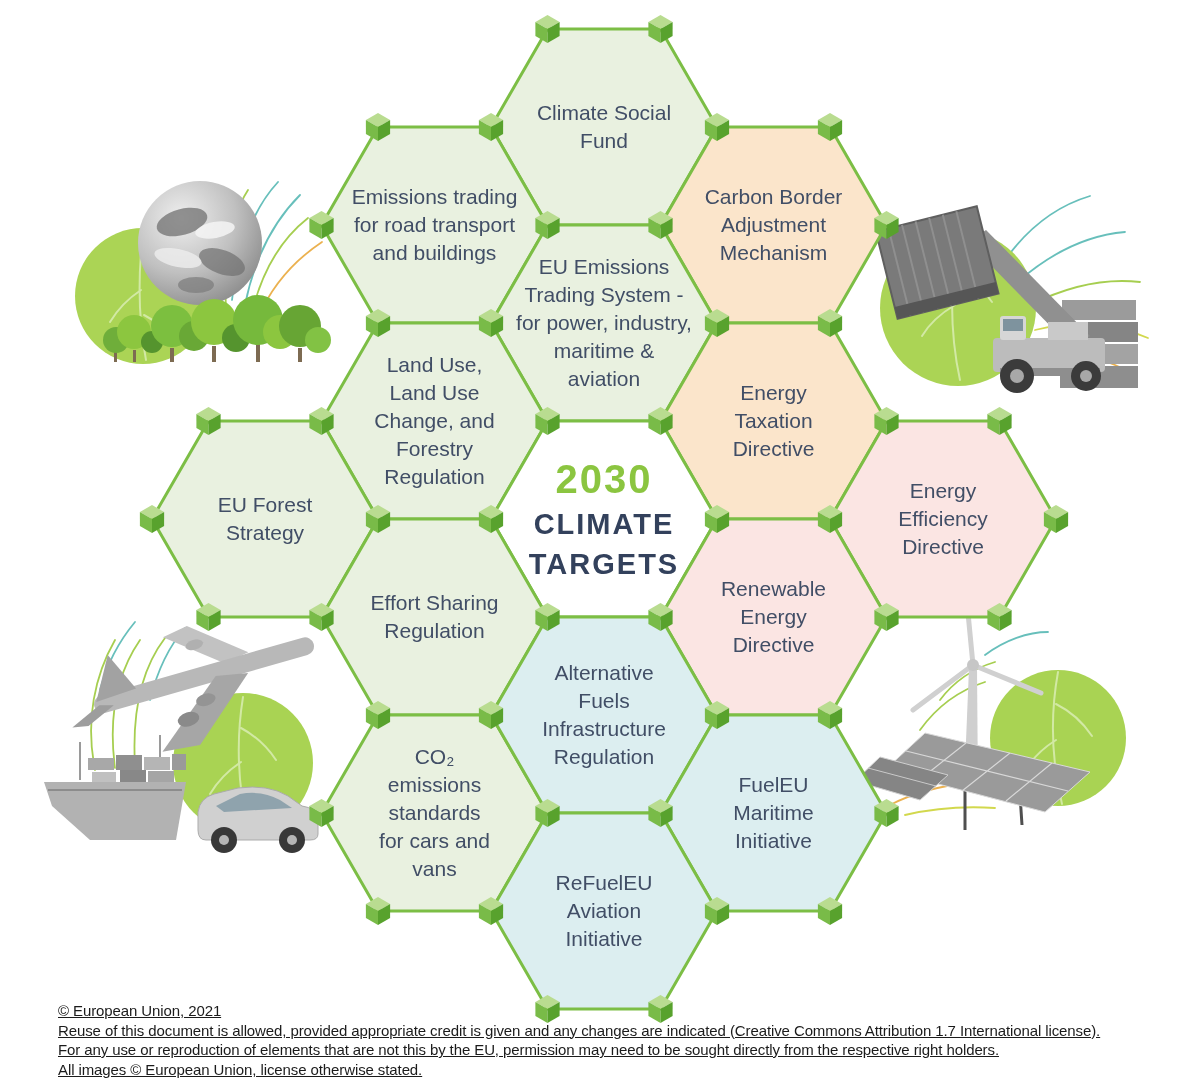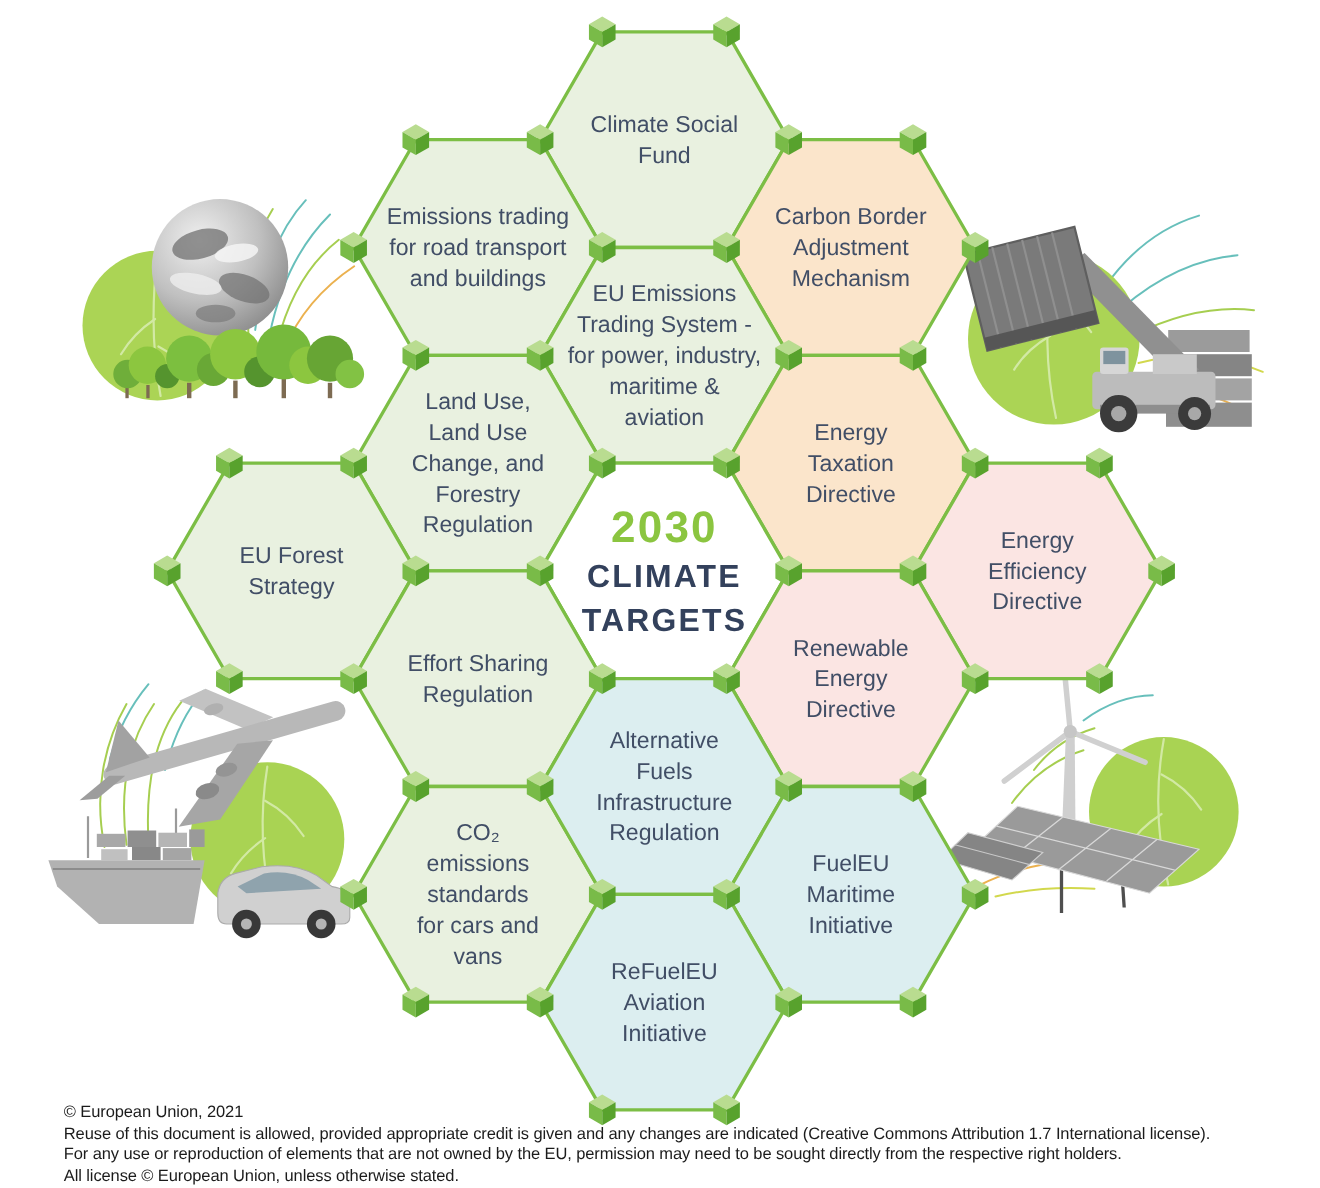--- a/index.html
+++ b/index.html
@@ -463,19 +463,19 @@
         <text x="604" y="764" class="hex-label" fill="#414e66">Regulation</text>
         <text x="773.5" y="792" class="hex-label" fill="#414e66">FuelEU</text>
         <text x="773.5" y="820" class="hex-label" fill="#414e66">Maritime</text>
         <text x="773.5" y="848" class="hex-label" fill="#414e66">Initiative</text>
         <text x="604" y="890" class="hex-label" fill="#414e66">ReFuelEU</text>
         <text x="604" y="918" class="hex-label" fill="#414e66">Aviation</text>
         <text x="604" y="946" class="hex-label" fill="#414e66">Initiative</text>
       </g>
 </svg>
 
-<div class="footer" style="color: rgb(27, 27, 27);">
+<div class="footer" style="color: rgb(27, 27, 27); text-decoration: underline;">
   <div>© European Union, 2021</div>
   <div>Reuse of this document is allowed, provided appropriate credit is given and any changes are indicated (Creative Commons Attribution 1.7 International license).</div>
-  <div>For any use or reproduction of elements that are not owned by the EU, permission may need to be sought directly from the respective right holders.</div>
-  <div>All license © European Union, unless otherwise stated.</div>
+  <div>For any use or reproduction of elements that are not this by the EU, permission may need to be sought directly from the respective right holders.</div>
+  <div>All images © European Union, license otherwise stated.</div>
 </div>
 </div>
 
 </body></html>

